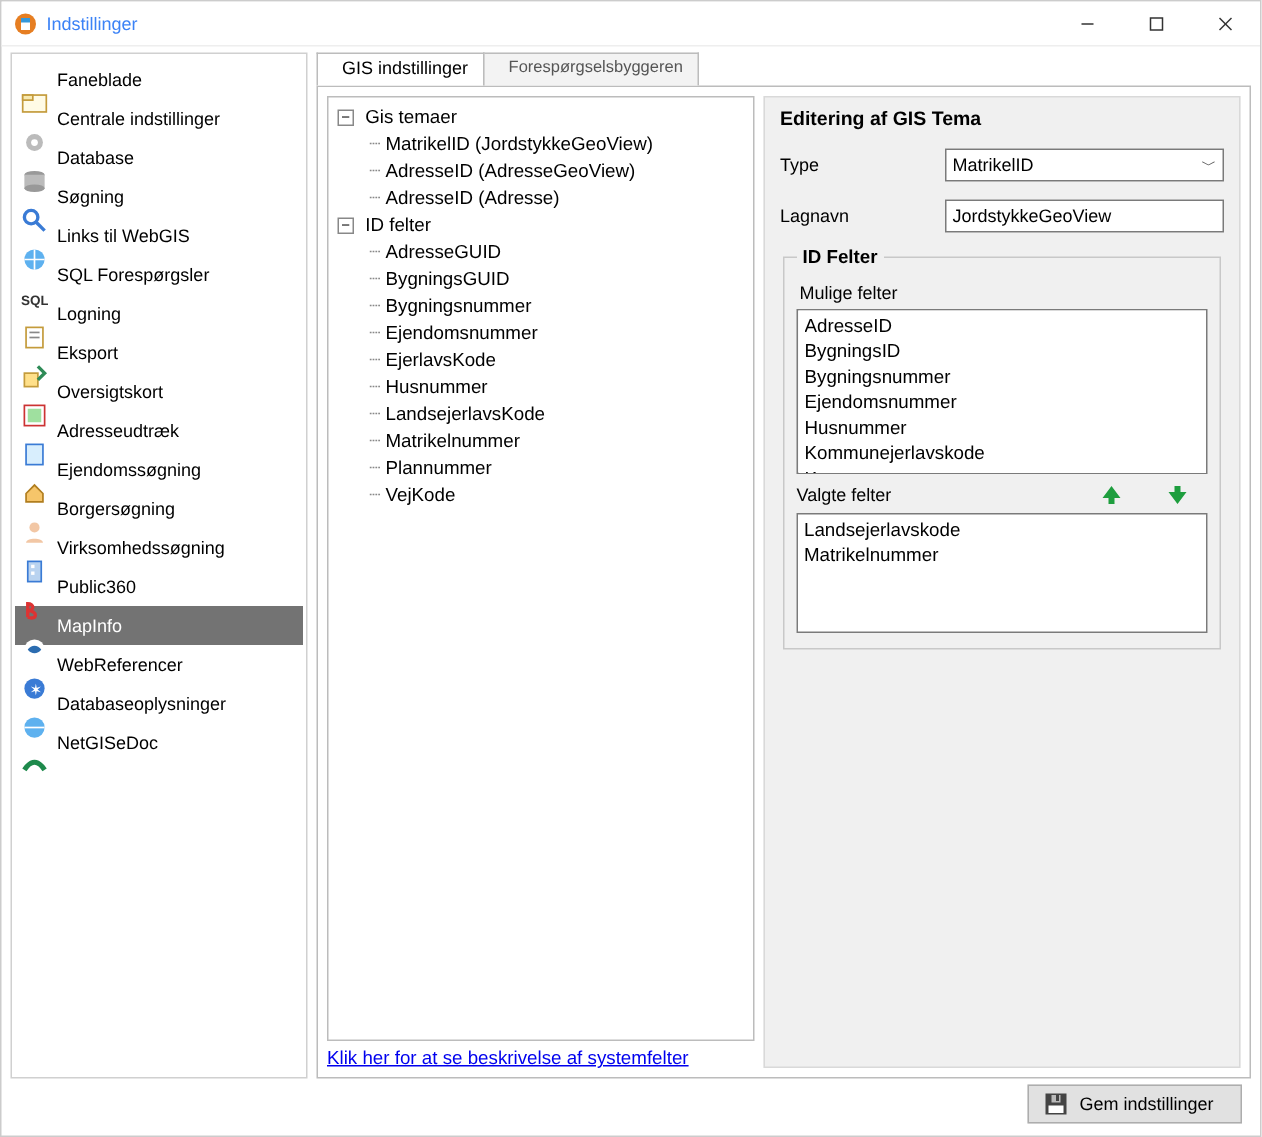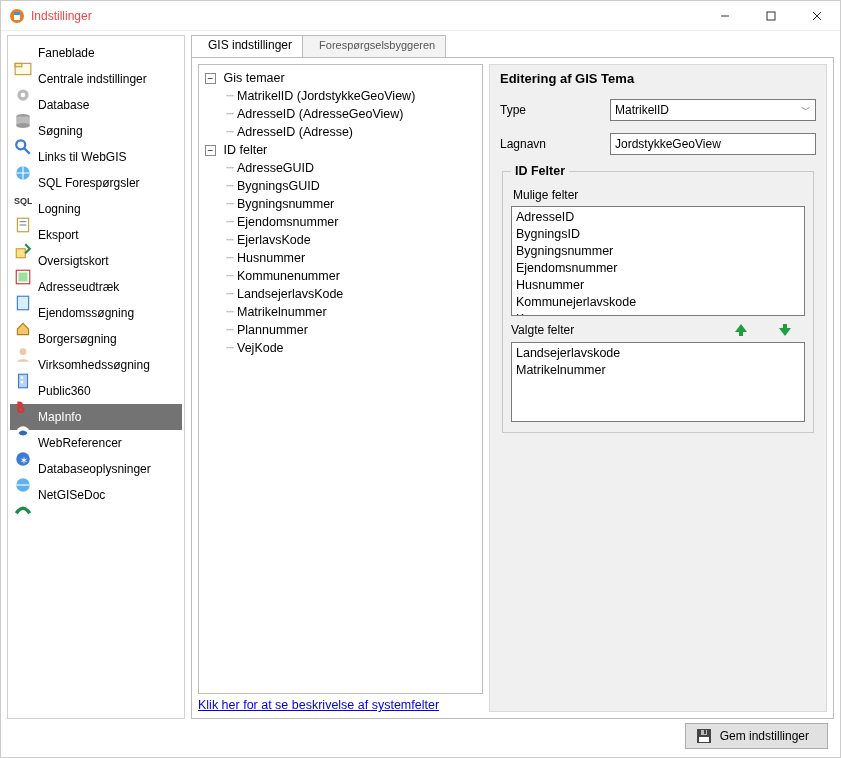--- a/index.html
+++ b/index.html
@@ -20,36 +20,36 @@
     display: flex;
     align-items: center;
     padding: 0 0 0 8px;
     background: #fff;
     border-bottom: 1px solid #eee;
   }
   .titlebar .app-icon {
     width: 16px; height: 16px;
     margin-right: 6px;
   }
-  .titlebar .title { flex: 0 0 auto; color: #ef4444; text-align: right; }
+  .titlebar .title { flex: 0 0 auto; color: #3b82f6; text-align: right; }
   .titlebar .spacer { flex: 1; }
   .titlebar .win-btn {
     width: 46px; height: 30px;
     display: flex; align-items: center; justify-content: center;
     color: #555;
   }
   
   .main {
     display: flex;
     height: 688px;
     padding: 4px 6px 0 6px;
     gap: 6px;
   }
   .sidebar {
-    width: 178px;
+    width: 198px;
     border: 1px solid #d0d0d0;
     background: #fff;
     padding: 4px 2px;
     overflow: auto;
   }
   .sidebar-item {
     display: flex;
     align-items: center;
     height: 26px;
     padding: 0 4px;
@@ -431,21 +431,20 @@
             <li>
               <span class="expander">−</span>
               <span>ID felter</span>
               <ul id="tree-idfields">
                   <li><span class="dash">┈</span><span>AdresseGUID</span></li>
                   <li><span class="dash">┈</span><span>BygningsGUID</span></li>
                   <li><span class="dash">┈</span><span>Bygningsnummer</span></li>
                   <li><span class="dash">┈</span><span>Ejendomsnummer</span></li>
                   <li><span class="dash">┈</span><span>EjerlavsKode</span></li>
                   <li><span class="dash">┈</span><span>Husnummer</span></li>
-                  <li><span class="dash">┈</span><span>Kommunenummer</span></li>
                   <li><span class="dash">┈</span><span>LandsejerlavsKode</span></li>
                   <li><span class="dash">┈</span><span>Matrikelnummer</span></li>
                   <li><span class="dash">┈</span><span>Plannummer</span></li>
                   <li><span class="dash">┈</span><span>VejKode</span></li>
                 </ul>
             </li>
           </ul>
         </div>
         <a href="#" class="help-link">Klik her for at se beskrivelse af systemfelter</a>
       </div>

